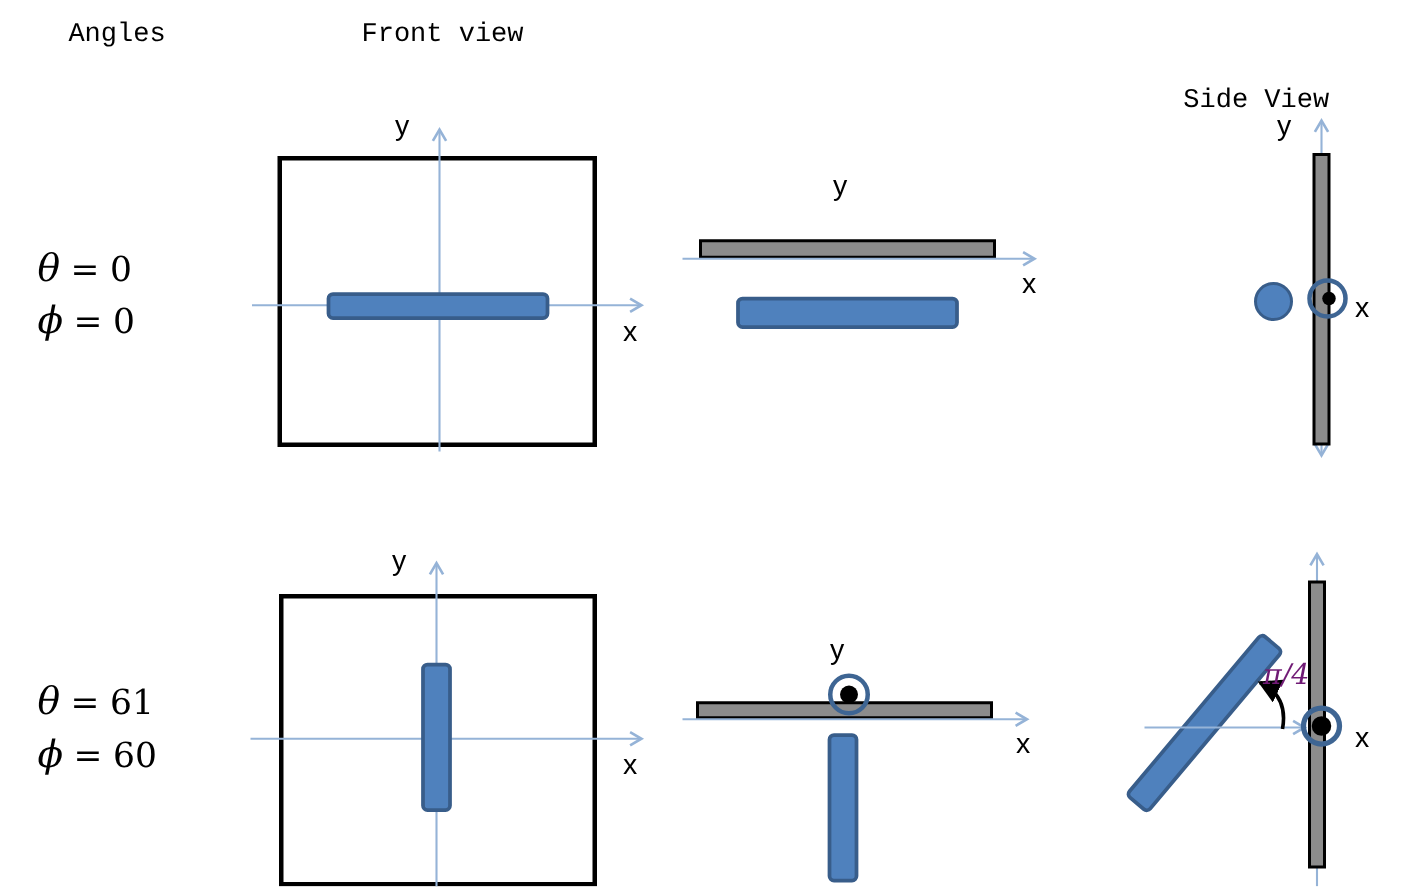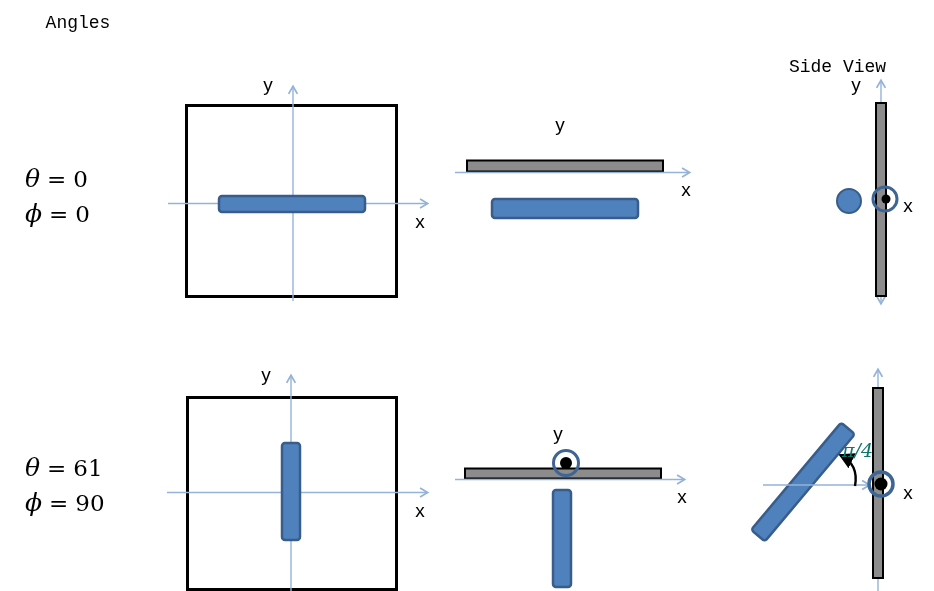--- a/index.html
+++ b/index.html
@@ -28,21 +28,21 @@
   .axlbl {
     position:absolute;
     width:24px; text-align:center;
     font-size:19px; color:#000;
     font-family:"Liberation Sans", sans-serif;
   }
   .annot {
     position:absolute;
     font-family:"DejaVu Serif", serif;
     font-style:italic;
-    font-size:19px; color:#0f766e;
+    font-size:19px; color:#701a75;
     white-space:nowrap;
   }
 </style>
 </head>
 <body>
 
 <div id="canvas">
 
   <svg id="shapes" width="934" height="591" viewBox="0 0 934 591">
     <defs>
@@ -95,20 +95,21 @@
       <rect x="873" y="388" width="10" height="190" fill="#8C8C8C" stroke="#000" stroke-width="2"></rect>
       <rect x="733" y="473" width="140" height="18" rx="3" fill="#4F81BD" stroke="#385D8A" stroke-width="2.5" transform="rotate(-50 803 482)"></rect>
       <line x1="763" y1="485" x2="869" y2="485" stroke="#95B3D7" stroke-width="1.4" marker-end="url(#ab)"></line>
       <path d="M 855 486 Q 859 464 840 455" fill="none" stroke="#000" stroke-width="2.4" marker-end="url(#ak)"></path>
       <circle cx="881" cy="484" r="12" fill="none" stroke="#3E6593" stroke-width="3.5"></circle>
       <circle cx="881" cy="484" r="6.5" fill="#000"></circle>
     </g>
   </svg>
 
   <div class="hdr" style="left:18px; top:13px; width:120px;">Angles</div>
+  <div class="hdr" style="left:205px; top:13px; width:180px;">Front view</div>
   <div class="hdr" style="left:755px; top:13px; width:165px;margin-top:44px;">Side View</div>
 
   <div class="eq" style="left:25px; top:164px;">
     <span class="greek">θ</span>
     <span>=</span>
     <span>0</span>
   </div>
   <div class="eq" style="left:25px; top:199px;">
     <span class="greek">ϕ</span>
     <span>=</span>
@@ -116,21 +117,21 @@
   </div>
 
   <div class="eq" style="left:25px; top:453px;">
     <span class="greek">θ</span>
     <span>=</span>
     <span>61</span>
   </div>
   <div class="eq" style="left:25px; top:488px;">
     <span class="greek">ϕ</span>
     <span>=</span>
-    <span>90</span>
+    <span>60</span>
   </div>
 
   <div class="axlbl" style="left:256px; top:74px;">y</div>
   <div class="axlbl" style="left:408px; top:211px;">x</div>
 
   <div class="axlbl" style="left:548px; top:114px;">y</div>
   <div class="axlbl" style="left:674px; top:179px;">x</div>
 
   <div class="axlbl" style="left:844px; top:74px;">y</div>
   <div class="axlbl" style="left:896px; top:195px;">x</div>

